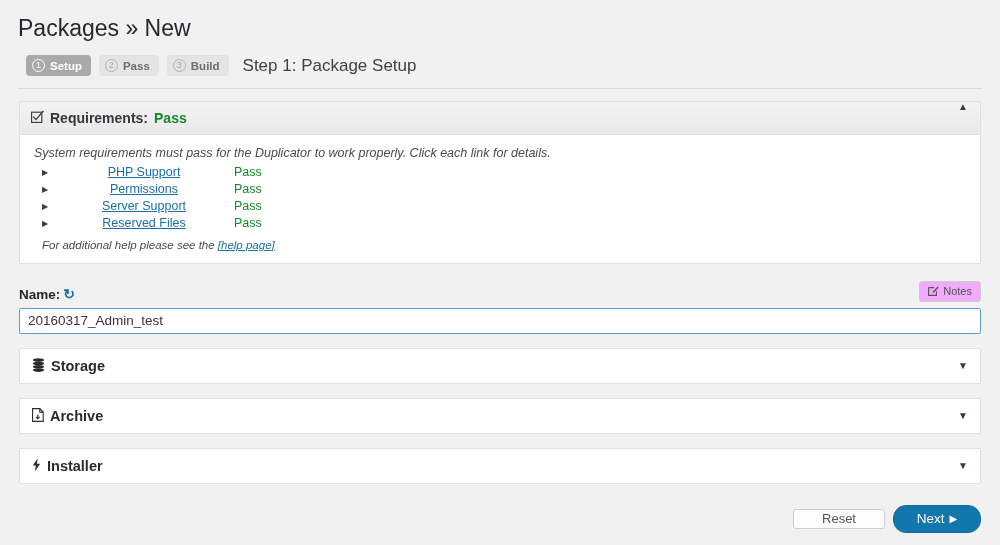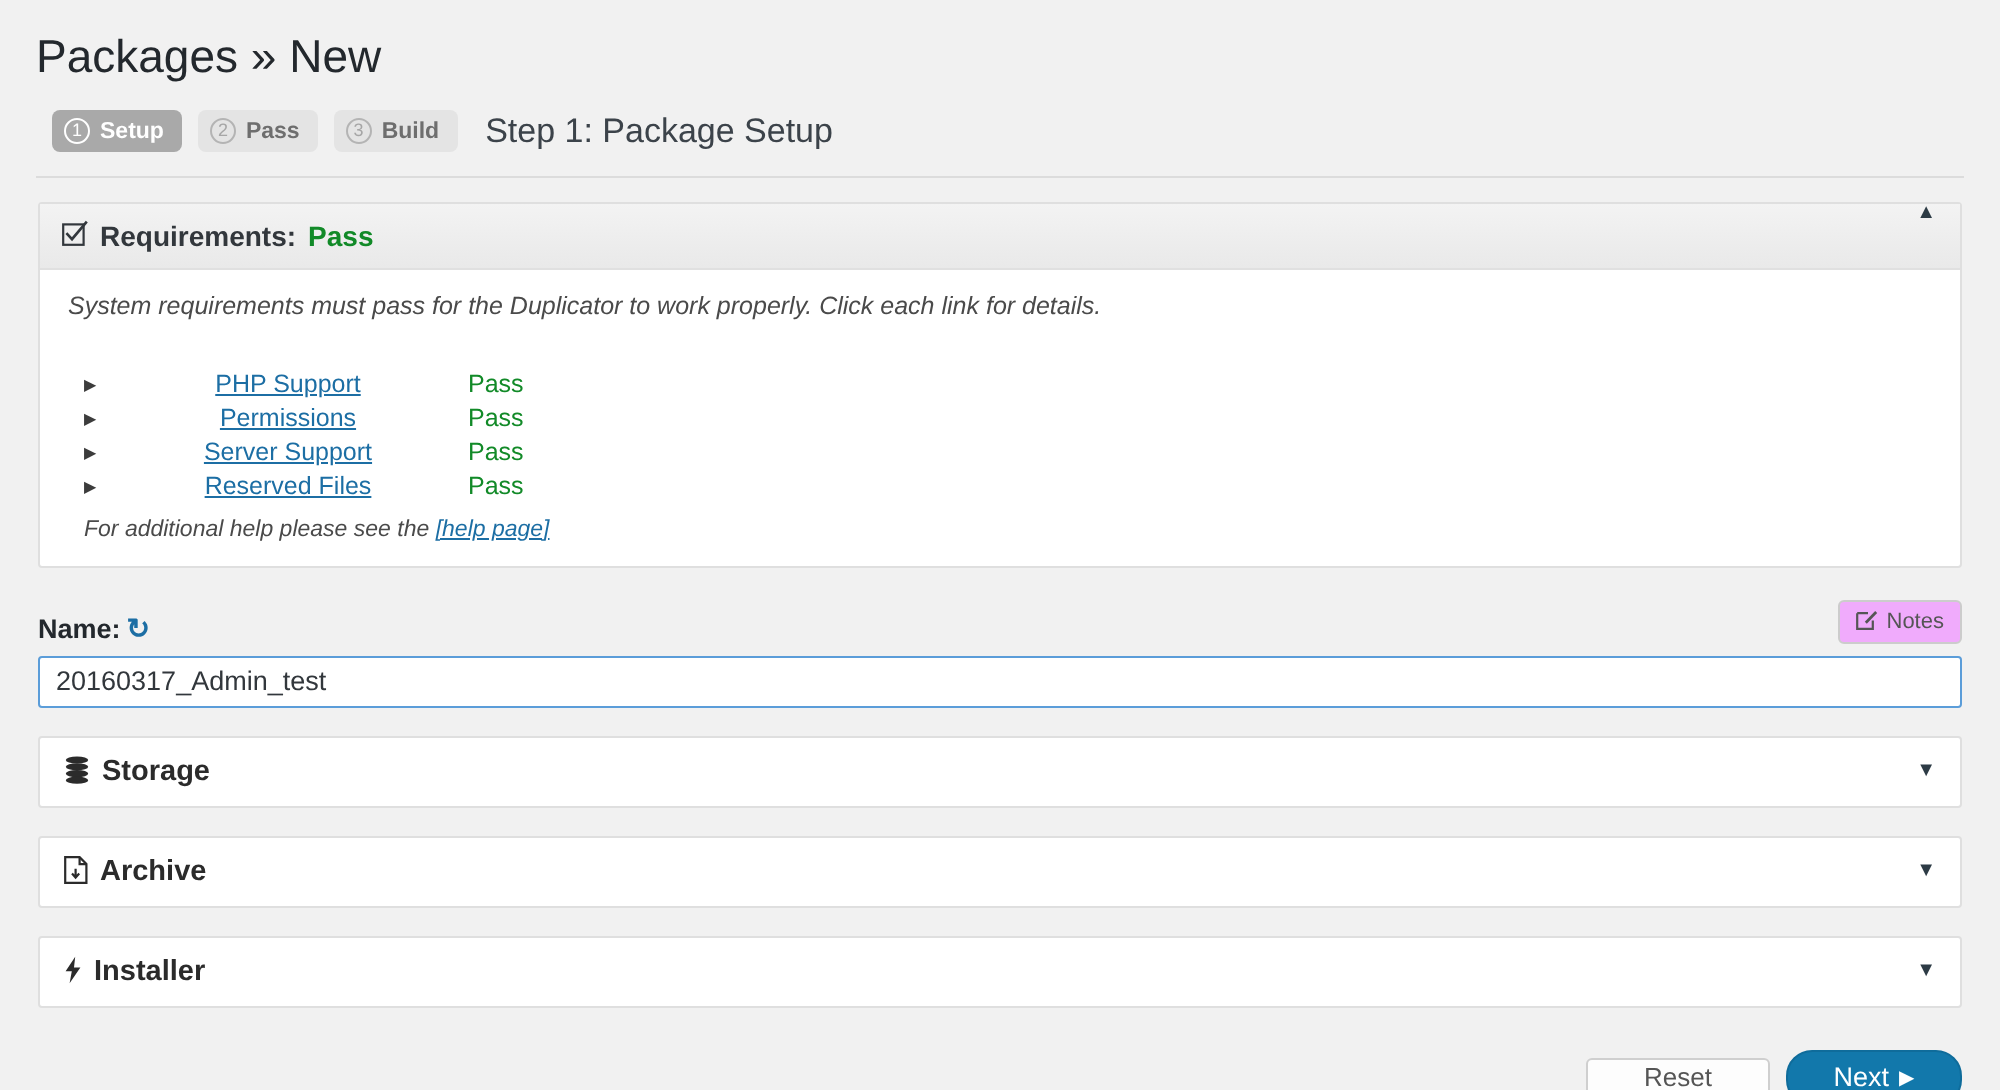--- a/index.html
+++ b/index.html
@@ -124,21 +124,21 @@
     font-size: 10px;
     color: #2d3b45;
     line-height: 1;
   }
 
   .panel-body { padding: 11px 14px 12px 14px; }
   .req-note {
     font-style: italic;
     font-size: 12.5px;
     color: #4a4a4a;
-    margin: 0 0 24px 0;
+    margin: 0 0 4px 0;
   }
   .req-list { list-style: none; margin: 0; padding: 0 0 0 8px; }
   .req-row {
     display: flex;
     align-items: center;
     height: 17px;
     margin-bottom: 0px;
   }
   .tri {
     color: #3c3c3c;

